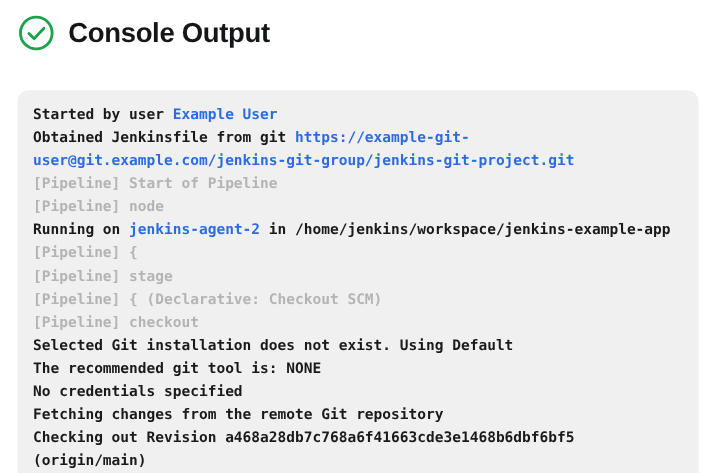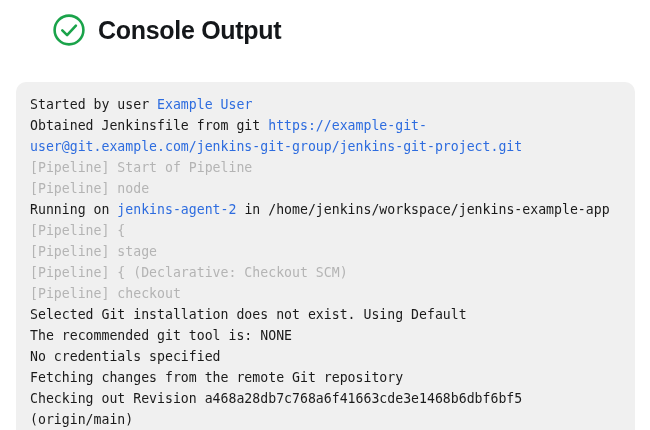--- a/index.html
+++ b/index.html
@@ -15,21 +15,20 @@
     font-family: "Liberation Sans", sans-serif;
     -webkit-font-smoothing: antialiased;
   }
 
   #page {
     position: relative;
     width: 650px;
     height: 430px;
     background: #ffffff;
     box-sizing: border-box;
-    padding-left: 36px;
   }
 
   
   .header {
     display: flex;
     align-items: center;
     gap: 12px;
     padding: 15px 0 0 16px;
     height: 44px;
     box-sizing: border-box;
@@ -67,20 +66,21 @@
     font-family: "DejaVu Sans Mono", "Liberation Mono", monospace;
     font-size: 13.2px;
     line-height: 21px;
     color: #1a1a1a;
     white-space: pre-wrap;
     word-break: break-word;
   }
   .log-line {
     white-space: pre-wrap;
     min-height: 21px;
+    font-weight: bold;
   }
   .seg { white-space: pre-wrap; }
   .seg-plain  { color: #1a1a1a; }
   .seg-link   { color: #2d6cdf; }
   .seg-muted  { color: #b4b4b4; text-align: right; }
 </style>
 </head>
 <body>
 
 <div id="page">

